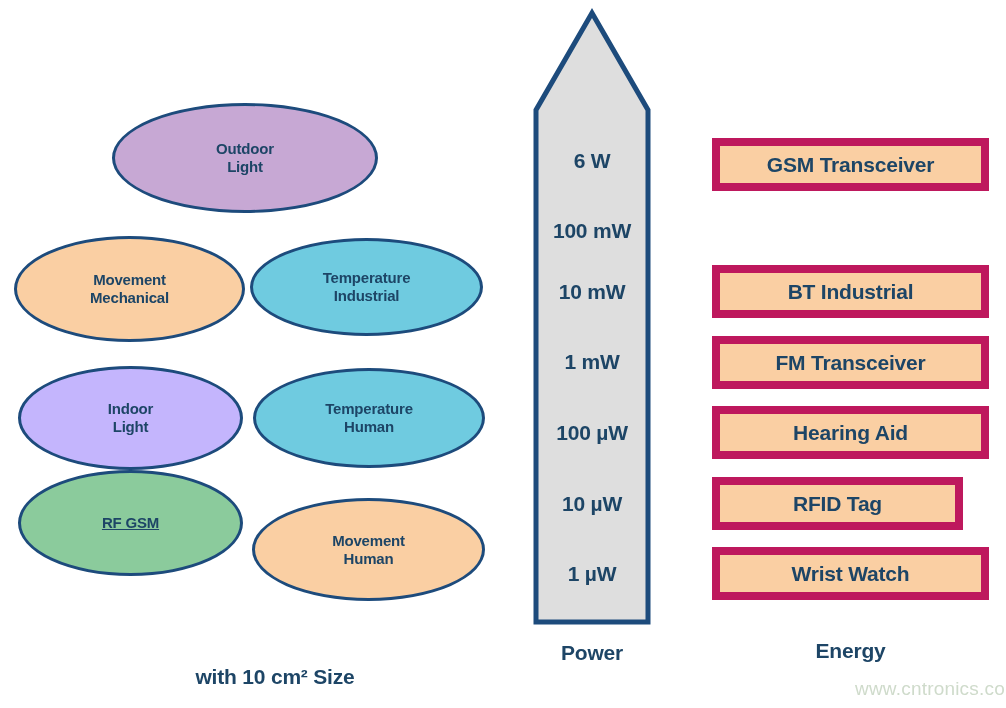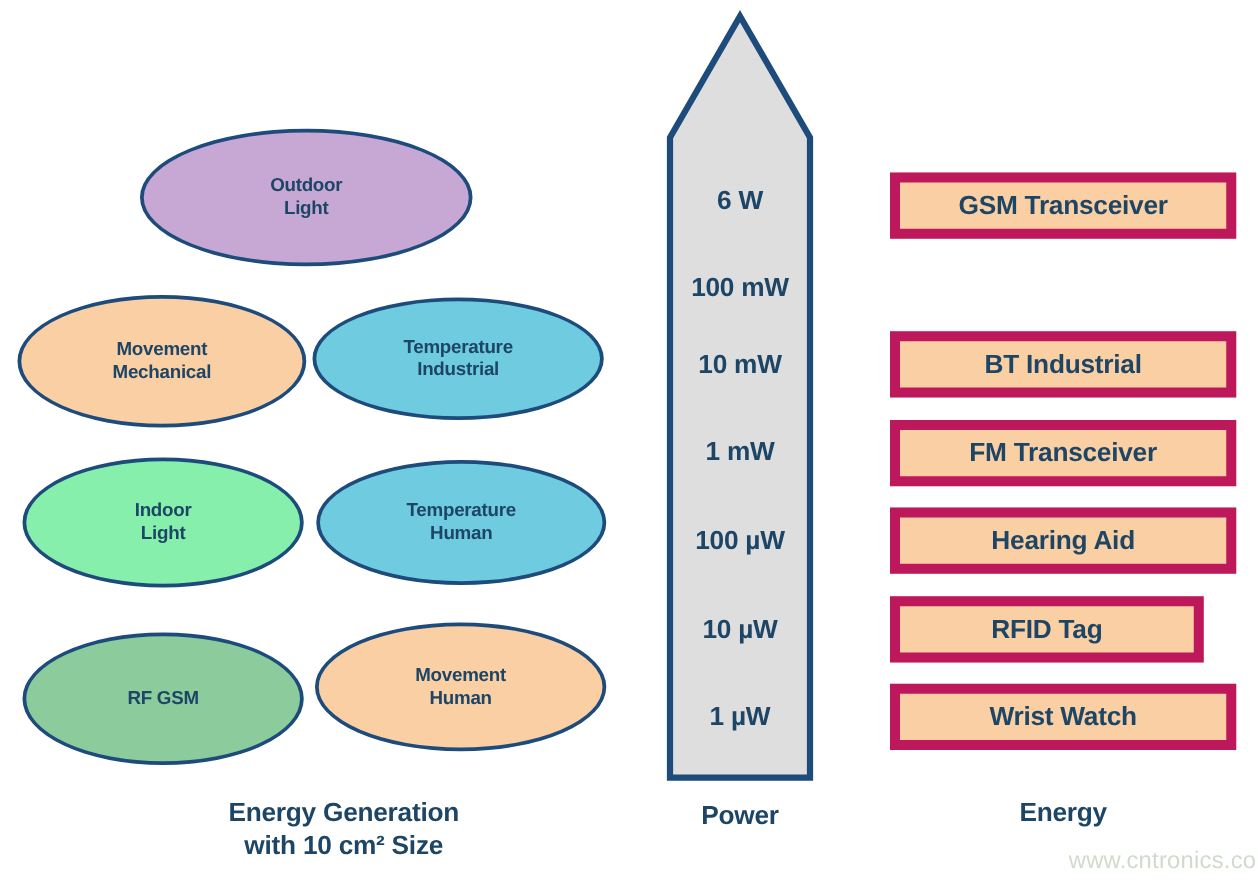--- a/index.html
+++ b/index.html
@@ -121,49 +121,49 @@
       </span>
     </div>
 
     <div class="ellipse" style="left:250px; top:238px; width:233px; height:98px; background:#6fcbe0;">
       <span class="lbl">
         <span>Temperature</span><br>
         <span>Industrial</span>
       </span>
     </div>
 
-    <div class="ellipse" style="left:18px; top:366px; width:225px; height:104px; background:#86efac;">
+    <div class="ellipse" style="left:18px; top:366px; width:225px; height:104px; background:#c4b5fd;">
       <span class="lbl">
         <span>Indoor</span><br>
         <span>Light</span>
       </span>
     </div>
 
     <div class="ellipse" style="left:253px; top:368px; width:232px; height:100px; background:#6fcbe0;">
       <span class="lbl">
         <span>Temperature</span><br>
         <span>Human</span>
       </span>
     </div>
 
-    <div class="ellipse" style="left:18px; top:506px; width:225px; height:106px; background:#8bcb9c;">
+    <div class="ellipse" style="left:18px; top:470px; width:225px; height:106px; background:#8bcb9c;text-decoration:underline;">
       <span class="lbl">
         <span>RF GSM</span>
       </span>
     </div>
 
     <div class="ellipse" style="left:252px; top:498px; width:233px; height:103px; background:#facfa3;">
       <span class="lbl">
         <span>Movement</span><br>
         <span>Human</span>
       </span>
     </div>
 
     <div class="caption" style="left:90px; top:638px; width:370px;">
-      <span>Energy Generation</span><br>
+      <br>
       <span>with 10 cm² Size</span>
     </div>
   </div>
 
   <div>
 
     <div id="power-arrow-wrap">
       <svg id="power-arrow-svg" width="124" height="624" viewBox="0 0 124 624" xmlns="http://www.w3.org/2000/svg">
         <polygon points="62,7 118,104 118,616 6,616 6,104" fill="#dedede" stroke="#1d4b7c" stroke-width="5" stroke-linejoin="miter"></polygon>
       </svg>

